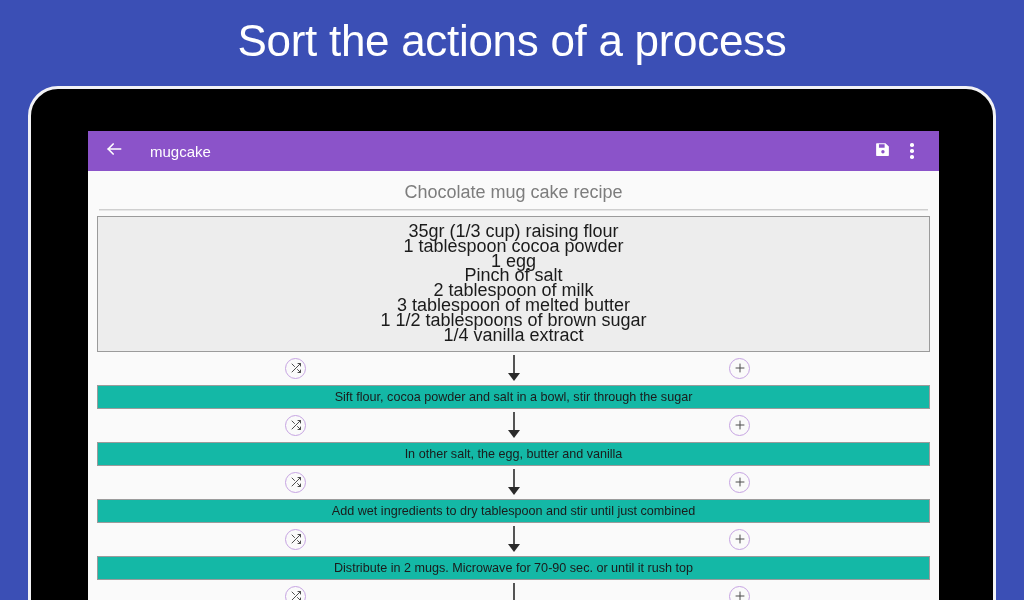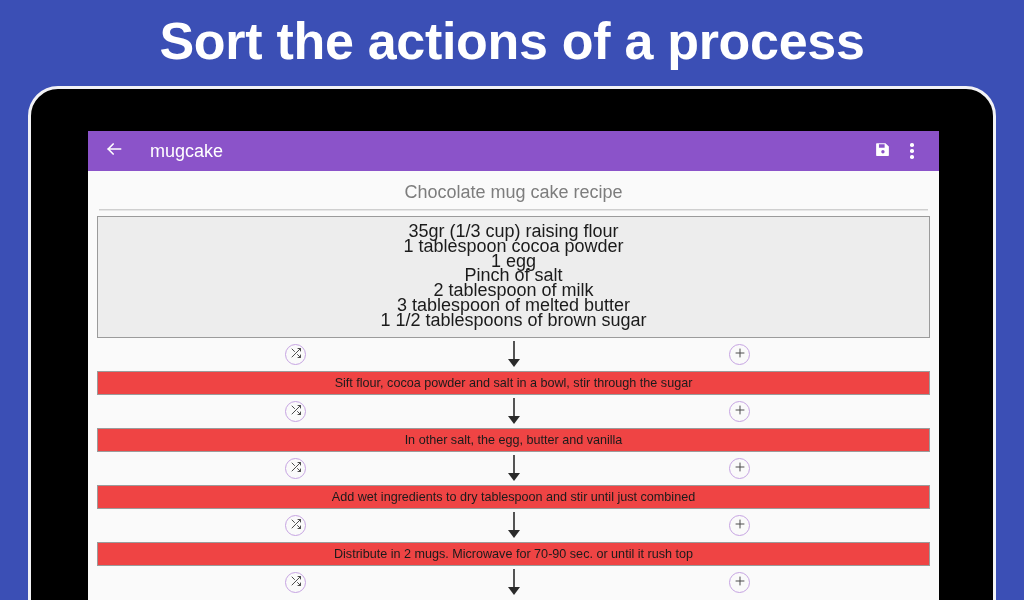--- a/index.html
+++ b/index.html
@@ -20,22 +20,22 @@
   }
 
   
   .promo-title {
     position: absolute;
     top: 8px;
     left: 0;
     width: 1024px;
     text-align: center;
     color: #ffffff;
-    font-size: 52px;
-    font-weight: 700;
+    font-size: 44px;
+    font-weight: 400;
     letter-spacing: -0.3px;
     line-height: 66px;
     white-space: nowrap;
   }
 
   
   .device {
     position: absolute;
     left: 28px;
     top: 86px;
@@ -67,21 +67,21 @@
     padding: 0 12px;
   }
   .appbar-back {
     width: 28px; height: 28px;
     display: flex; align-items: center; justify-content: center;
     color: #ffffff;
     flex: 0 0 auto;
   }
   .appbar-title {
     color: #ffffff;
-    font-size: 18px;
+    font-size: 15px;
     margin-left: 22px;
     flex: 1 1 auto;
     white-space: nowrap;
     overflow: hidden;
   }
   .appbar-action {
     width: 30px; height: 30px;
     display: flex; align-items: center; justify-content: center;
     color: #ffffff;
     flex: 0 0 auto;
@@ -149,21 +149,21 @@
     top: 3px;
     transform: translateX(-50%);
     width: 16px;
     height: 27px;
     color: #2a2a2a;
   }
 
   
   .step {
     border: 1px solid #9b9b9b;
-    background: #ef4444;
+    background: #14b8a6;
     height: 24px;
     display: flex;
     align-items: center;
     justify-content: center;
     font-size: 12.6px;
     color: #1b1b1b;
     text-align: center;
     padding: 0 8px;
   }
 </style>
@@ -209,20 +209,21 @@
         <div class="divider-top"></div>
 
         <div class="ingredients-box">
           <p>35gr (1/3 cup) raising flour</p>
           <p>1 tablespoon cocoa powder</p>
           <p>1 egg</p>
           <p>Pinch of salt</p>
           <p>2 tablespoon of milk</p>
           <p>3 tablespoon of melted butter</p>
           <p>1 1/2 tablespoons of brown sugar</p>
+          <p>1/4 vanilla extract</p>
         </div>
 
         <div class="connector">
           <div class="circle-btn shuffle">
             <span>
               <svg width="12" height="12" viewBox="0 0 24 24" fill="none" stroke="currentColor" stroke-width="2" stroke-linecap="round" stroke-linejoin="round">
                 <polyline points="16 3 21 3 21 8"></polyline>
                   <line x1="4" y1="20" x2="21" y2="3"></line>
                 <polyline points="21 16 21 21 16 21"></polyline>
                   <line x1="15" y1="15" x2="21" y2="21"></line>

